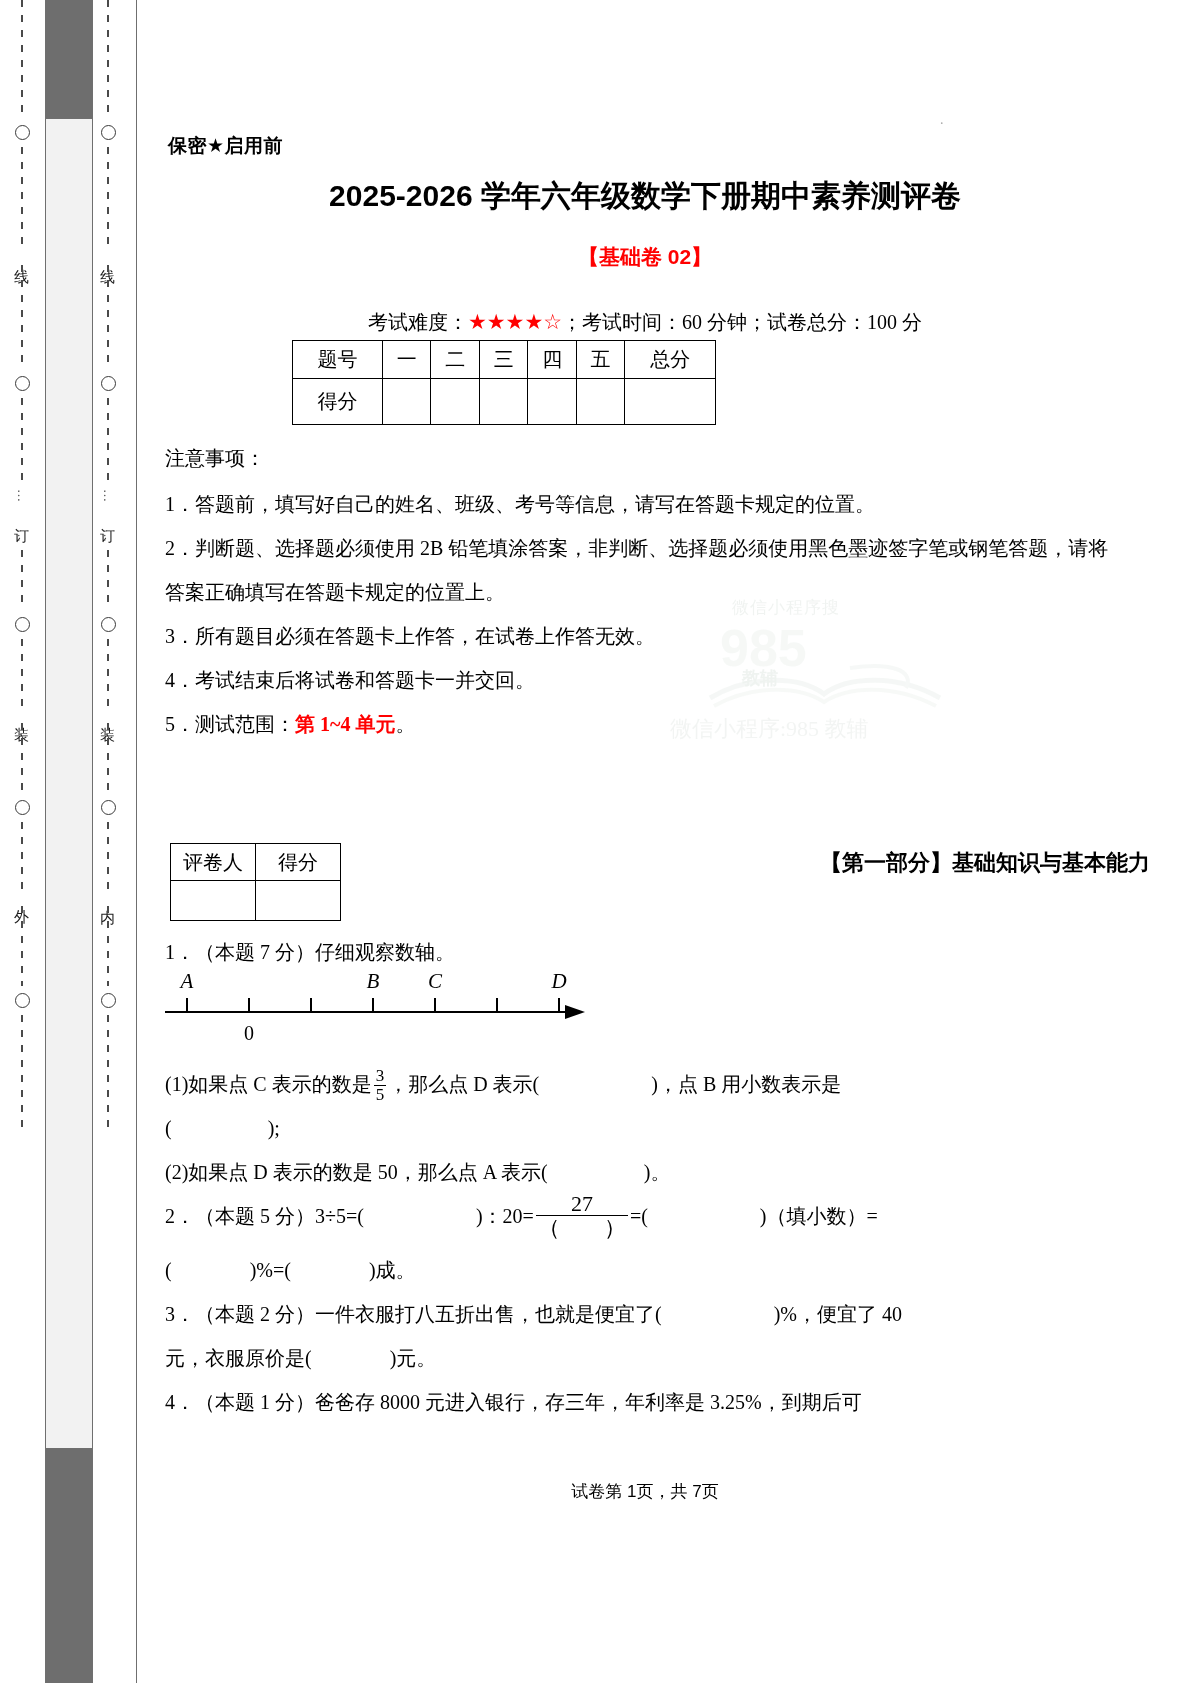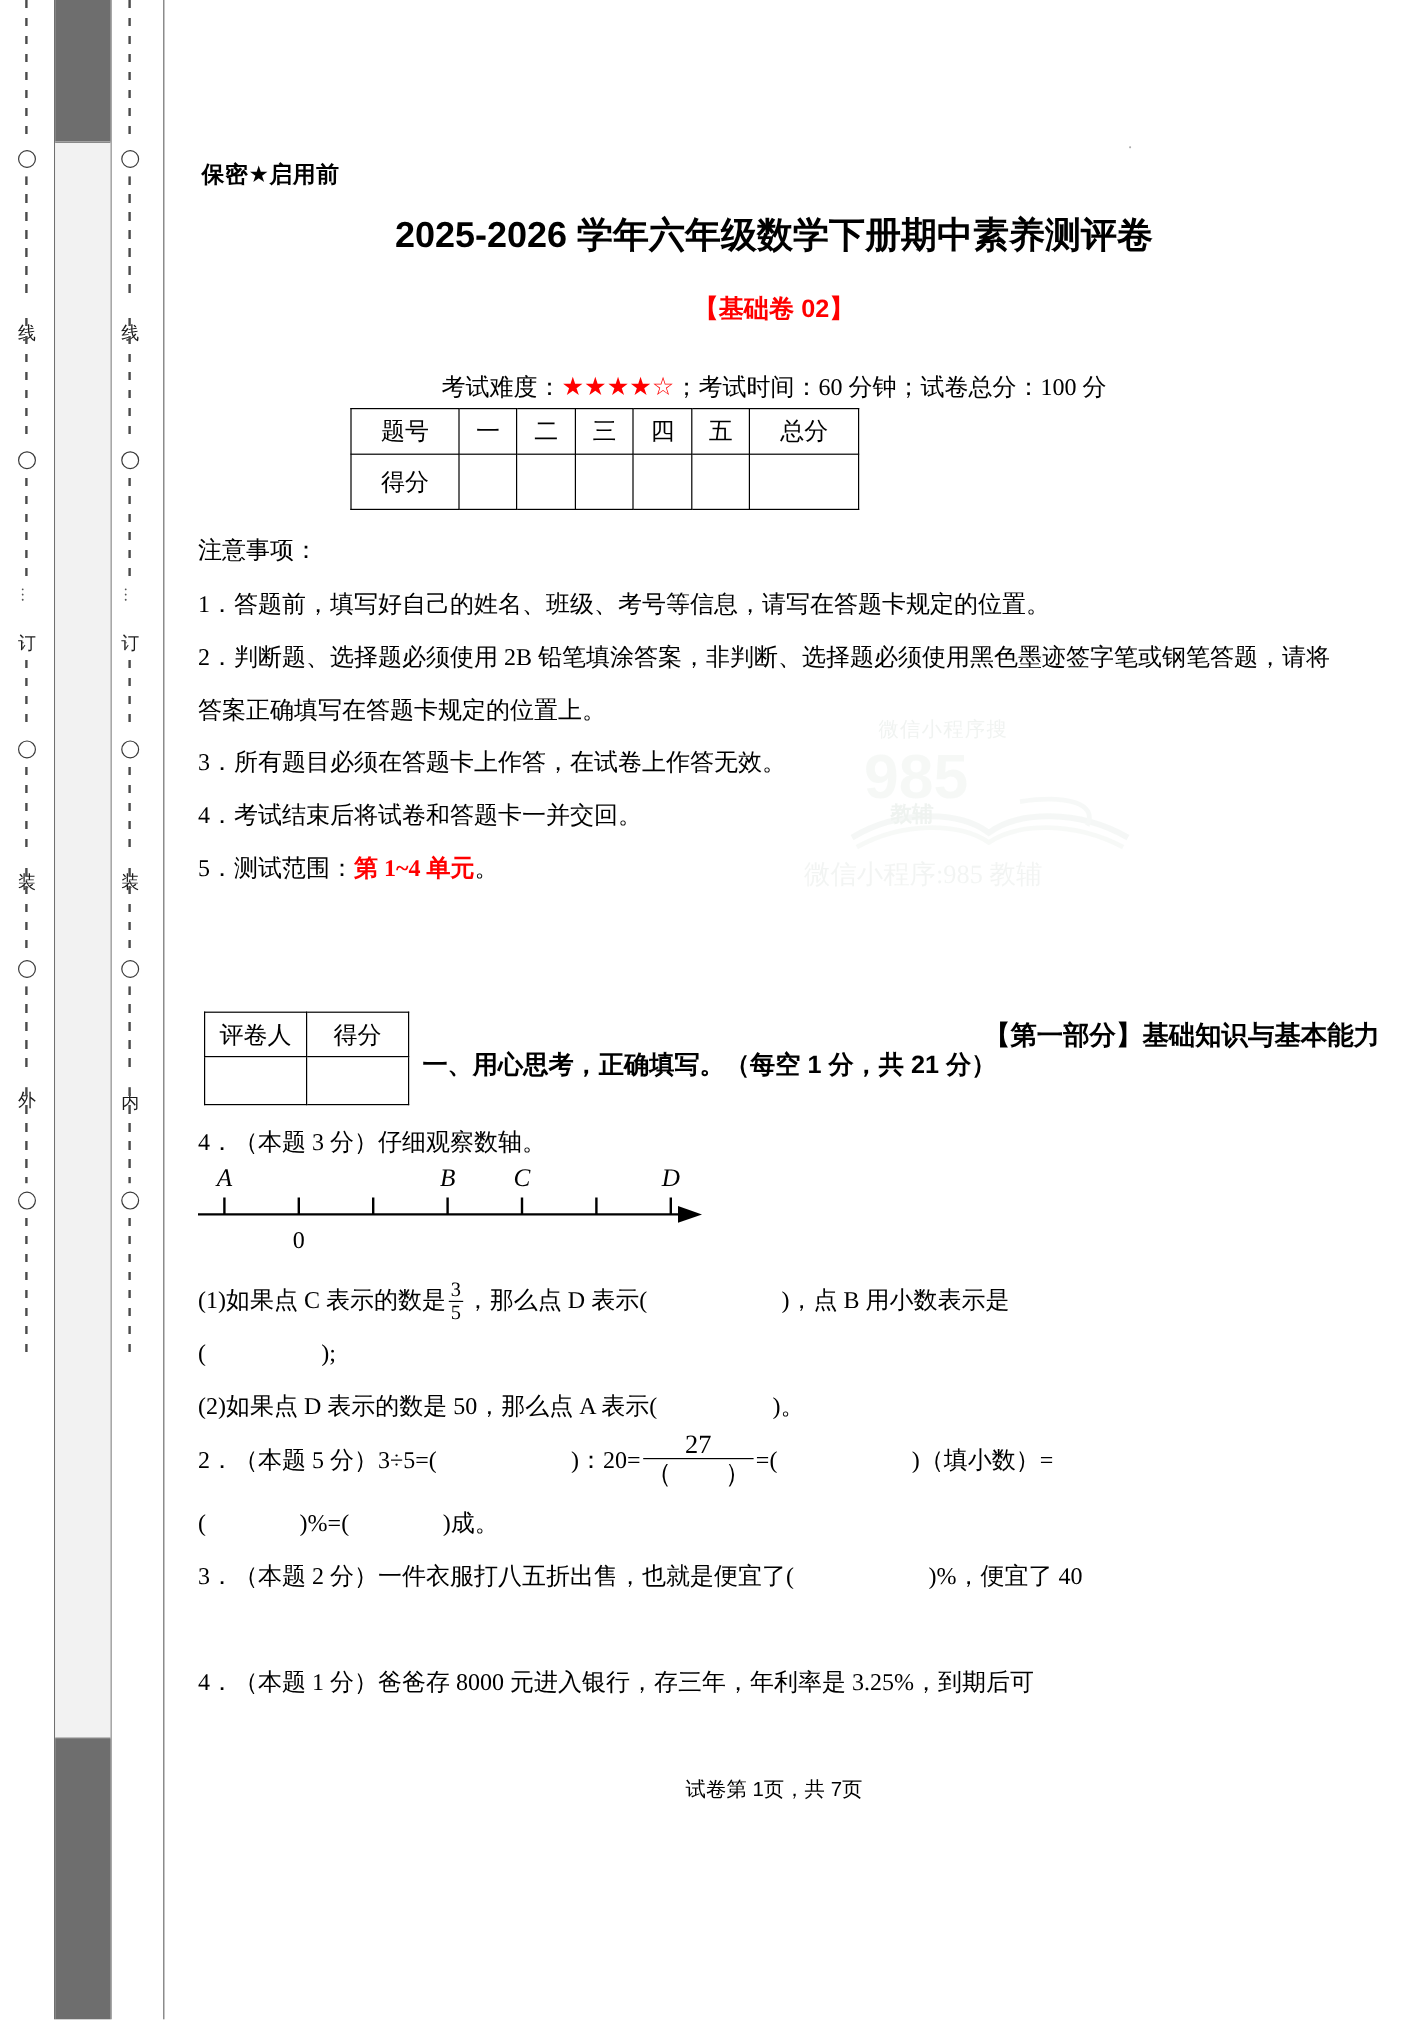--- a/index.html
+++ b/index.html
@@ -402,23 +402,22 @@
       <td>评卷人</td>
       <td>得分</td>
     </tr>
     <tr class="blank">
       <td></td>
       <td></td>
     </tr>
   </tbody>
     </table>
 
-  <div class="sec-title">一、用心思考，正确填写。（每空 1 分，共 21 分）</div>
-
-  <div class="q q1">4．（本题 3 分）仔细观察数轴。</div>
+
+  <div class="q q1">1．（本题 7 分）仔细观察数轴。</div>
 
   <svg class="numline" width="420" height="90" viewBox="0 0 420 90">
 
     <text x="22" y="22" font-family="Liberation Serif, serif" font-size="21" font-style="italic" fill="#000" text-anchor="middle">A</text>
     <text x="208" y="22" font-family="Liberation Serif, serif" font-size="21" font-style="italic" fill="#000" text-anchor="middle">B</text>
     <text x="270" y="22" font-family="Liberation Serif, serif" font-size="21" font-style="italic" fill="#000" text-anchor="middle">C</text>
     <text x="394" y="22" font-family="Liberation Serif, serif" font-size="21" font-style="italic" fill="#000" text-anchor="middle">D</text>
 
     <line x1="0" y1="46" x2="400" y2="46" stroke="#000" stroke-width="2"></line>
     <polygon points="400,39 420,46 400,53" fill="#000"></polygon>
@@ -451,17 +450,20 @@
   </div>
 
   <div class="q q2b">
     <span>(</span><span class="blank-sm"></span><span>)%=(</span><span class="blank-sm"></span><span>)成。</span>
   </div>
 
   <div class="q q3">
     <span>3．（本题 2 分）一件衣服打八五折出售，也就是便宜了(</span><span class="blank-lg"></span><span>)%，便宜了 40</span>
   </div>
 
+  <div class="q q3b">
+    <span>元，衣服原价是(</span><span class="blank-sm"></span><span>)元。</span>
+  </div>
 
   <div class="q q4">4．（本题 1 分）爸爸存 8000 元进入银行，存三年，年利率是 3.25%，到期后可</div>
 
   <div class="footer">试卷第 1页，共 7页</div>
 </div>
 
 </body></html>

